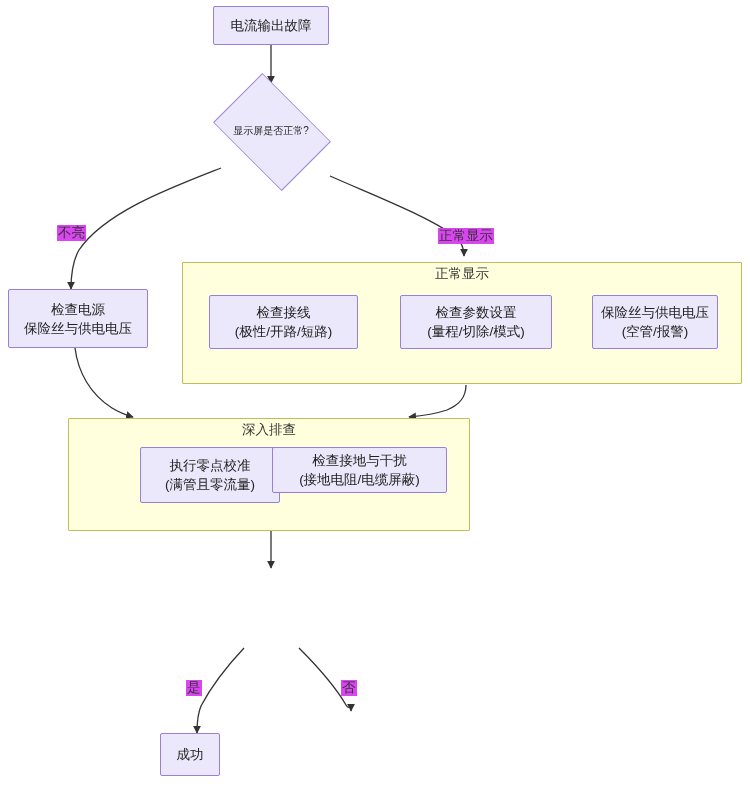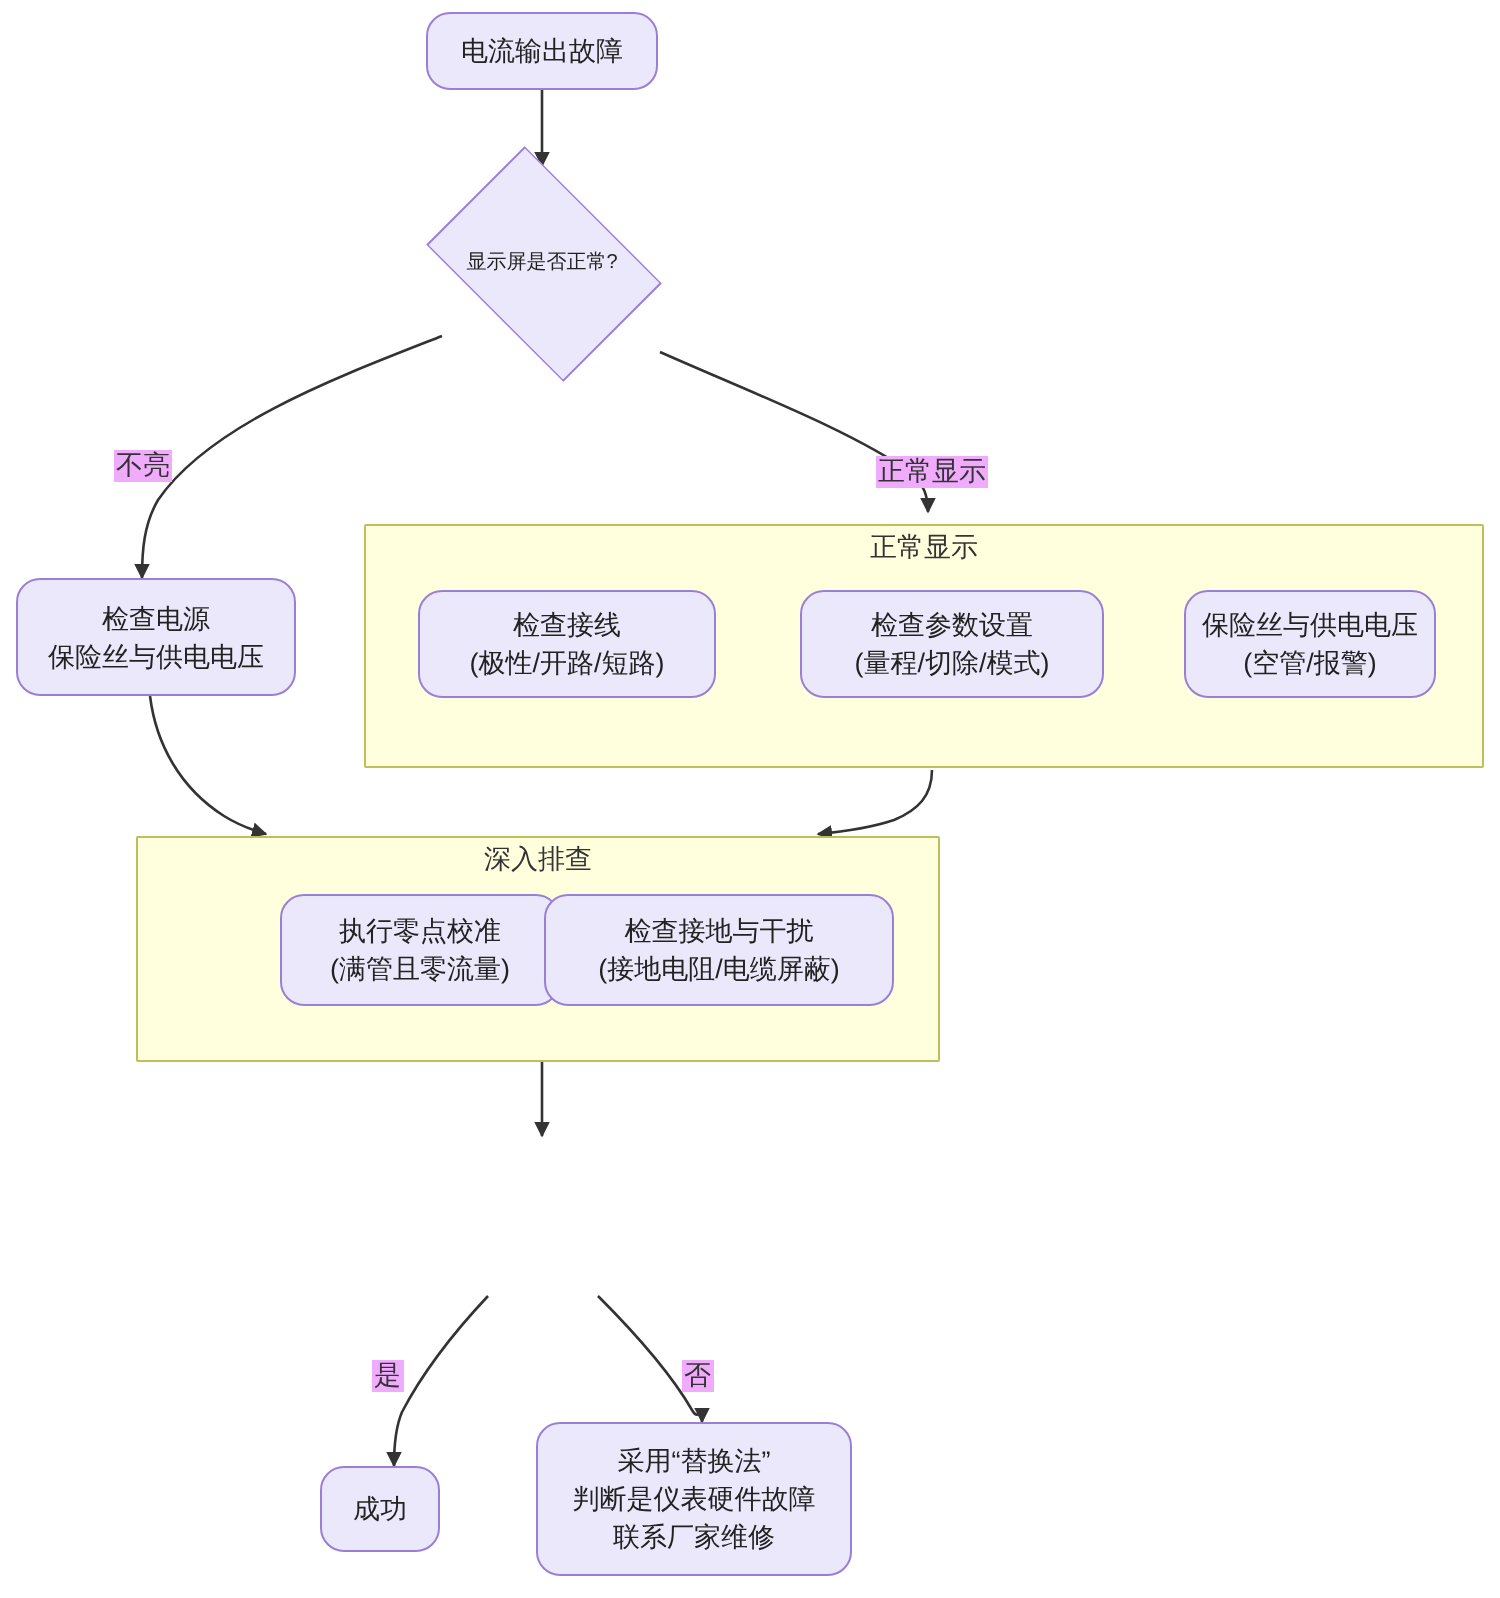--- a/index.html
+++ b/index.html
@@ -23,21 +23,21 @@
     top: 0;
     width: 750px;
     height: 799px;
     pointer-events: none;
   }
   .node {
     position: absolute;
     box-sizing: border-box;
     background: #ECE8FB;
     border: 1px solid #9A7FD6;
-    border-radius: 12px;
+    border-radius: 2px;
     display: flex;
     flex-direction: column;
     align-items: center;
     justify-content: center;
     color: #222222;
     font-size: 13.5px;
     line-height: 19px;
     text-align: center;
     white-space: pre-line;
     z-index: 3;
@@ -57,21 +57,21 @@
     line-height: 16px;
     text-align: center;
     white-space: nowrap;
     z-index: 2;
   }
   .edge-label {
     position: absolute;
     color: #333333;
     font-size: 13.5px;
     line-height: 16px;
-    background: #f0abfc;
+    background: #d946ef;
     padding: 0 1px;
     white-space: nowrap;
     z-index: 4;
   }
   .edge-path {
     fill: none;
     stroke: #333333;
     stroke-width: 1.3px;
   }
 </style>
@@ -129,29 +129,26 @@
 
   <div class="node" style="left:400px; top:295px; width:152px; height:54px;">检查参数设置
 (量程/切除/模式)</div>
 
   <div class="node" style="left:592px; top:295px; width:126px; height:54px;">保险丝与供电电压
 (空管/报警)</div>
 
   <div class="node" style="left:100px; top:447px; width:140px; height:56px;margin-left:40px;">执行零点校准
 (满管且零流量)</div>
 
-  <div class="node" style="left:272px; top:447px; width:175px; height:56px;">检查接地与干扰
+  <div class="node" style="left:272px; top:447px; width:175px; height:46px;">检查接地与干扰
 (接地电阻/电缆屏蔽)</div>
 
 
   <div class="node" style="left:160px; top:733px; width:60px; height:43px;">成功</div>
 
-  <div class="node" style="left:268px; top:711px; width:158px; height:77px;">采用“替换法”
-判断是仪表硬件故障
-联系厂家维修</div>
 
   <div class="edge-label" style="left:57px; top:225px;">不亮</div>
 
   <div class="edge-label" style="left:438px; top:228px;">正常显示</div>
 
   <div class="edge-label" style="left:186px; top:680px;">是</div>
 
   <div class="edge-label" style="left:341px; top:680px;">否</div>
 
 </div>

